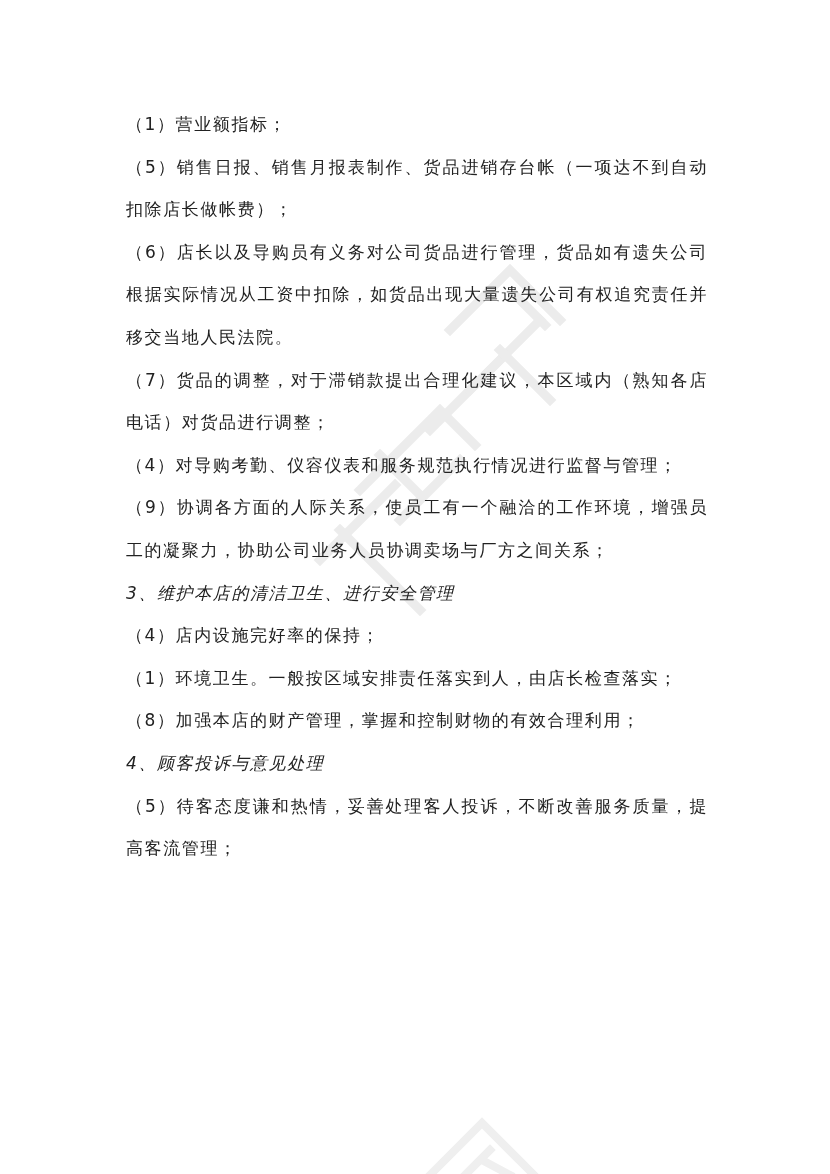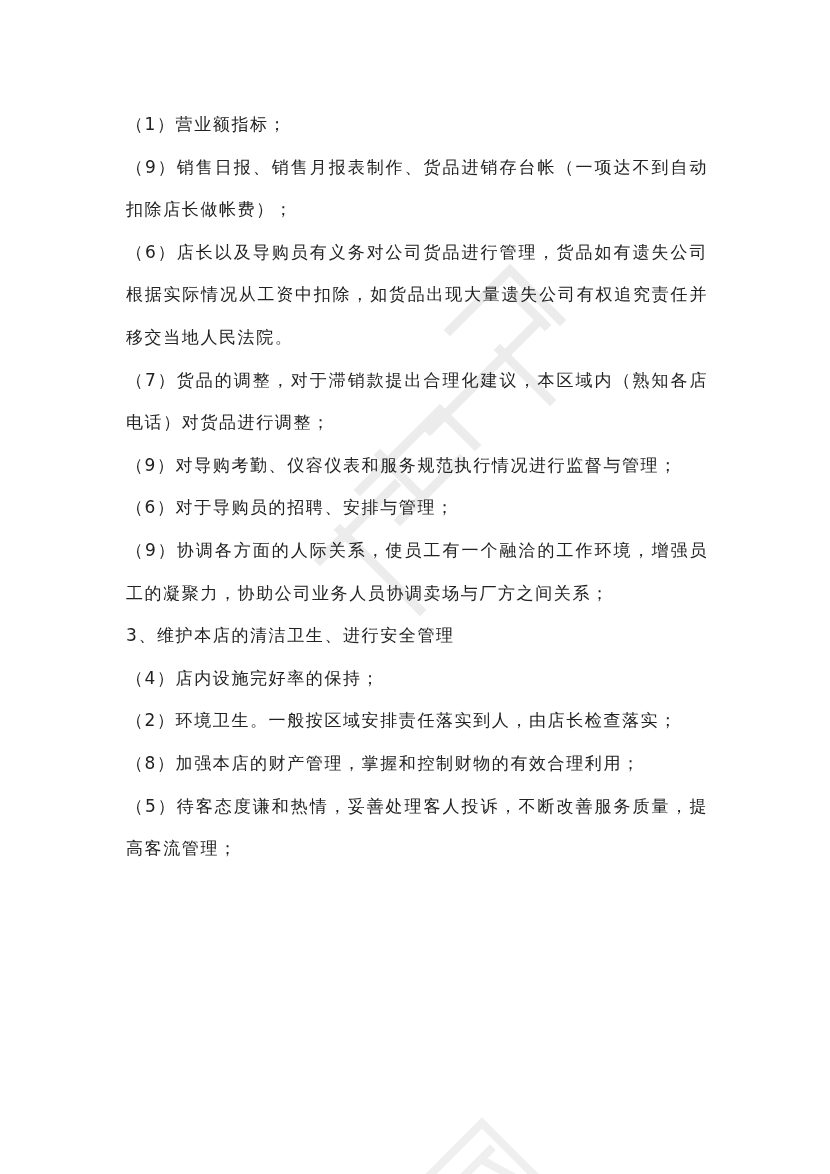--- a/index.html
+++ b/index.html
@@ -41,20 +41,21 @@
       line-height: 42.6px;
       letter-spacing: 1.6px;
       margin: 0;
       text-align: justify;
       text-justify: inter-character;
       word-break: break-all;
       white-space: normal;
     }
     .para.heading {
       text-indent: 0;
+      font-style: italic;
     }
   </style>
 </head>
 <body>
 
 <div class="page">
 
   <div class="watermark" style="left:300px; top:230px;">
     <svg width="300" height="420" viewBox="0 0 300 420" xmlns="http://www.w3.org/2000/svg">
       <g fill="none" stroke="#ececec" stroke-width="9" stroke-linecap="square">
@@ -78,25 +79,25 @@
       <g fill="none" stroke="#efefef" stroke-width="8" stroke-linecap="square">
         <path d="M10 60 L62 8 L114 60"></path>
         <path d="M45 60 L70 35"></path>
         <path d="M62 45 L90 60"></path>
       </g>
     </svg>
   </div>
 
   <div class="content">
     <p class="para">（1）营业额指标；</p>
-    <p class="para">（9）销售日报、销售月报表制作、货品进销存台帐（一项达不到自动扣除店长做帐费）；</p>
+    <p class="para">（5）销售日报、销售月报表制作、货品进销存台帐（一项达不到自动扣除店长做帐费）；</p>
     <p class="para">（6）店长以及导购员有义务对公司货品进行管理，货品如有遗失公司根据实际情况从工资中扣除，如货品出现大量遗失公司有权追究责任并移交当地人民法院。</p>
     <p class="para">（7）货品的调整，对于滞销款提出合理化建议，本区域内（熟知各店电话）对货品进行调整；</p>
-    <p class="para">（9）对导购考勤、仪容仪表和服务规范执行情况进行监督与管理；</p>
-    <p class="para">（6）对于导购员的招聘、安排与管理；</p>
+    <p class="para">（4）对导购考勤、仪容仪表和服务规范执行情况进行监督与管理；</p>
     <p class="para">（9）协调各方面的人际关系，使员工有一个融洽的工作环境，增强员工的凝聚力，协助公司业务人员协调卖场与厂方之间关系；</p>
     <p class="para heading">3、维护本店的清洁卫生、进行安全管理</p>
     <p class="para">（4）店内设施完好率的保持；</p>
-    <p class="para">（2）环境卫生。一般按区域安排责任落实到人，由店长检查落实；</p>
+    <p class="para">（1）环境卫生。一般按区域安排责任落实到人，由店长检查落实；</p>
     <p class="para">（8）加强本店的财产管理，掌握和控制财物的有效合理利用；</p>
+    <p class="para heading">4、顾客投诉与意见处理</p>
     <p class="para">（5）待客态度谦和热情，妥善处理客人投诉，不断改善服务质量，提高客流管理；</p>
   </div>
 </div>
 
 </body></html>

